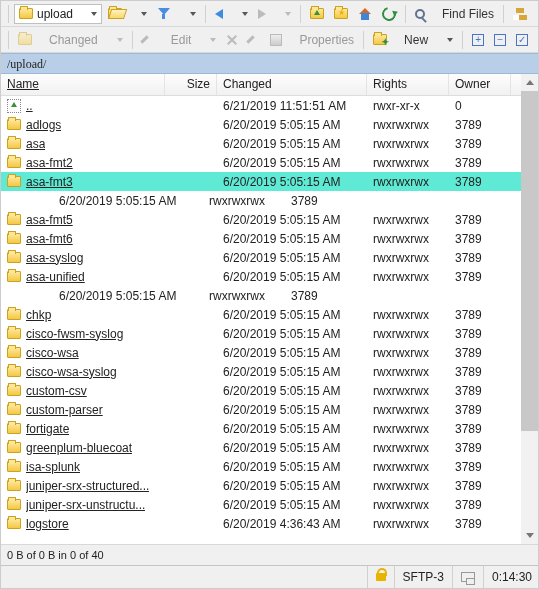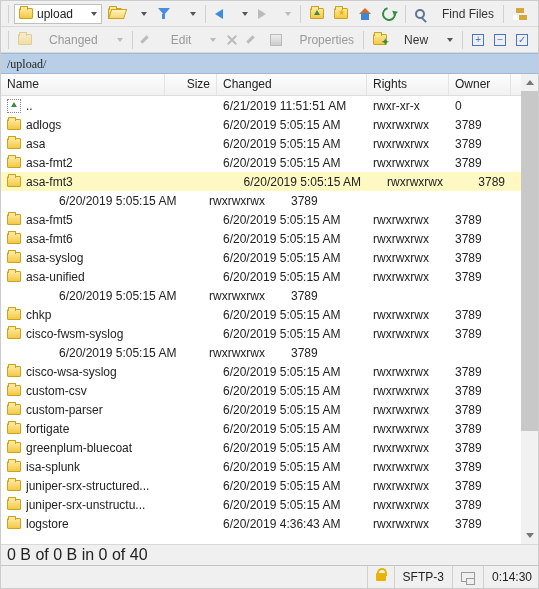--- a/index.html
+++ b/index.html
@@ -225,31 +225,31 @@
   }
   .headers {
     display:flex; height:22px;
     background: linear-gradient(#fdfdfd,#f1f1f1);
     border-bottom:1px solid #ddd;
   }
   .headers > div, .row > div {
     padding: 3px 6px;
     overflow:hidden; white-space:nowrap; text-overflow:ellipsis;
   }
-  .col-name { width:164px; }
+  .col-name { width:164px;text-decoration:underline; }
   .col-size { width:52px; text-align:right; }
   .col-changed { width:150px; }
   .col-rights { width:82px; }
   .col-owner { width:62px; }
   .headers > div { border-right:1px solid #e4e4e4; }
   .rows { }
   .row {
     display:flex; height:19px; align-items:center;
   }
-  .row.selected { background:#fef9c3;text-align:right; }
+  .row.selected { background:#5eead4; }
   .row .col-name {
     display:flex; align-items:center; gap:5px;
   }
   .row .fname {
     overflow:hidden; text-overflow:ellipsis; white-space:nowrap;
   }
   .icon-parent-item {
     display:inline-block; width:14px; height:14px;
     border:1px dotted #888;
     position:relative;
@@ -259,21 +259,21 @@
     width:0;height:0;
     border-left:3px solid transparent;
     border-right:3px solid transparent;
     border-bottom:5px solid #3a8f3a;
   }
   .statusbar {
     height:21px; border-top:1px solid #d8d8d8;
     background:#f0f0f0;
     display:flex; align-items:center;
     padding: 0 6px;
-    font-size:16px;
+    font-size:11px;
   }
   .footer {
     height:23px; border-top:1px solid #c5c5c5;
     background:#f0f0f0;
     display:flex; align-items:center;
     justify-content:flex-end;
     padding:0 6px; gap:8px;
   }
   .footer .cell {
     display:flex;align-items:center;gap:4px;
@@ -522,20 +522,24 @@
           <div class="col-name">
             <span class="icon-folder"></span>
             <span class="fname">cisco-fwsm-syslog</span>
           </div>
           <div class="col-size"></div>
           <div class="col-changed">6/20/2019 5:05:15 AM</div>
           <div class="col-rights">rwxrwxrwx</div>
           <div class="col-owner">3789</div>
         </div>
         <div class="row">
+          <div class="col-name">
+            <span class="icon-folder"></span>
+            <span class="fname">cisco-wsa</span>
+          </div>
           <div class="col-size"></div>
           <div class="col-changed">6/20/2019 5:05:15 AM</div>
           <div class="col-rights">rwxrwxrwx</div>
           <div class="col-owner">3789</div>
         </div>
         <div class="row">
           <div class="col-name">
             <span class="icon-folder"></span>
             <span class="fname">cisco-wsa-syslog</span>
           </div>

